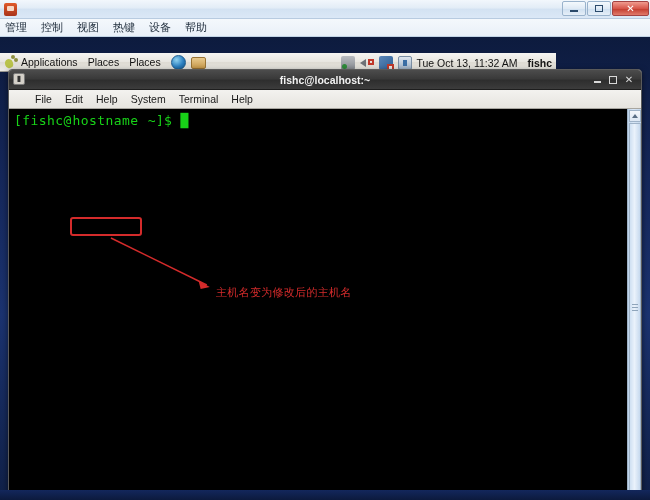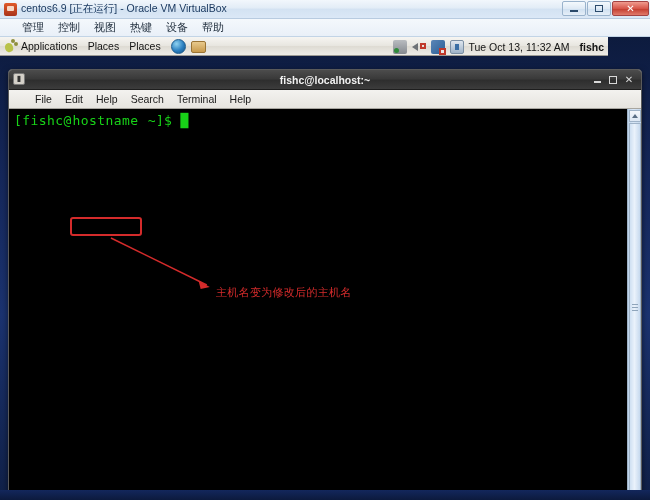--- a/index.html
+++ b/index.html
@@ -98,21 +98,21 @@
   
   #vbox-menubar {
     position: absolute;
     left: 0; top: 19px;
     width: 650px; height: 18px;
     background: linear-gradient(to bottom, #f4f8fc 0%, #e9f0f8 100%);
     border-bottom: 1px solid #c2d4e6;
     display: flex;
     align-items: center;
     box-sizing: border-box;
-    padding-left: 20px;
+    padding-left: 3px;
   }
   .vbox-menu-item {
     font-size: 11px;
     color: #1d2b3a;
     margin-right: 10px;
     white-space: nowrap;
     padding: 1px 2px;
   }
 
   
@@ -120,22 +120,22 @@
     position: absolute;
     left: 0; top: 37px;
     width: 650px; height: 463px;
     background: linear-gradient(to bottom, #0d1b3e 0%, #15275a 30%, #1b3370 60%, #102047 100%);
     overflow: hidden;
   }
 
   
   #gnome-panel {
     position: absolute;
-    left: 0; top: 0;
-    width: 608px; height: 19px;
+    left: 0; top: 16px;
+    width: 556px; height: 19px;
     background: linear-gradient(to bottom, #f6f5f2 0%, #e8e6e0 48%, #dedbd3 52%, #eeece7 100%);
     border-bottom: 1px solid #9c9a94;
     display: flex;
     align-items: center;
     box-sizing: border-box;
   }
   #gnome-foot-icon {
     width: 14px; height: 14px;
     margin-left: 3px; margin-right: 4px;
     position: relative;
@@ -456,21 +456,20 @@
     background: linear-gradient(to bottom, #13275c 0%, #0c1a3d 100%);
   }
 </style>
 </head>
 <body>
 
 <div id="vbox-window">
 
   <div id="vbox-titlebar">
     <div id="vbox-app-icon"></div>
-    <div id="vbox-title-text">centos6.9 [正在运行] - Oracle VM VirtualBox</div>
     <div class="wincontrols">
       <div class="winbtn">
         <span class="minglyph"></span>
       </div>
       <div class="winbtn">
         <span class="maxglyph"></span>
       </div>
       <div class="winbtn close">
         <span class="glyph">✕</span>
       </div>
@@ -519,21 +518,21 @@
             <span class="tmax"></span>
           </div>
           <div class="tbtn">✕</div>
         </div>
       </div>
 
       <div id="terminal-menubar">
         <div class="term-menu-item">File</div>
         <div class="term-menu-item">Edit</div>
         <div class="term-menu-item">Help</div>
-        <div class="term-menu-item">Search</div>
+        <div class="term-menu-item">System</div>
         <div class="term-menu-item">Terminal</div>
         <div class="term-menu-item">Help</div>
       </div>
 
       <div id="terminal-body">
         <div id="terminal-text-area">
           <div id="prompt-line"><span>[</span><span>fishc</span><span>@</span><span id="prompt-host-highlight">hostname</span><span> ~]$ </span><span>█</span></div>
         </div>
 
         <div id="red-box"></div>

